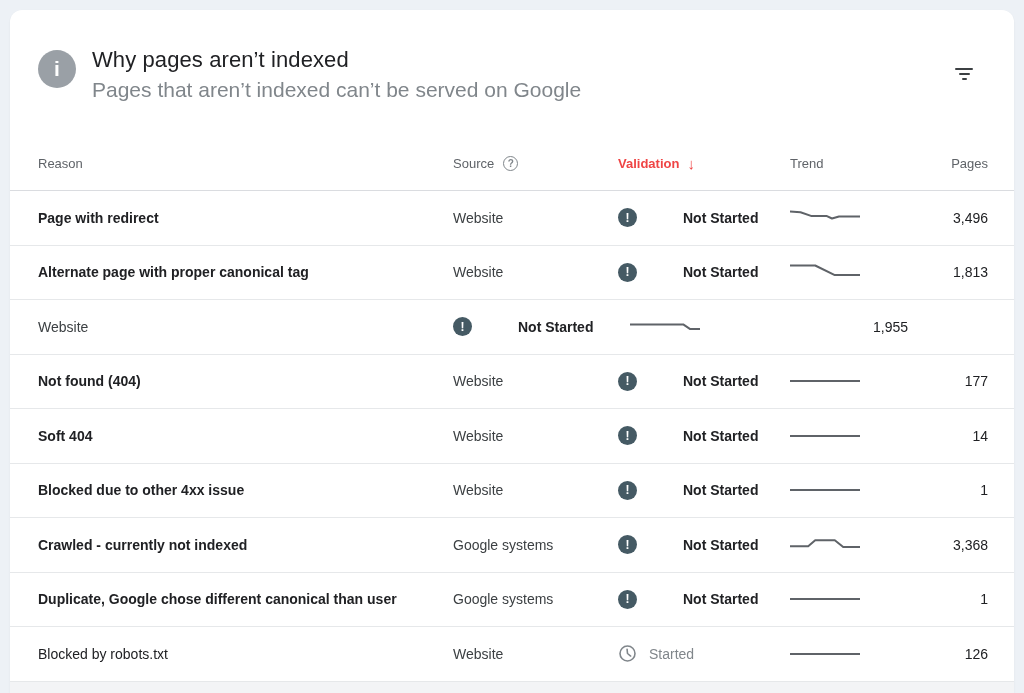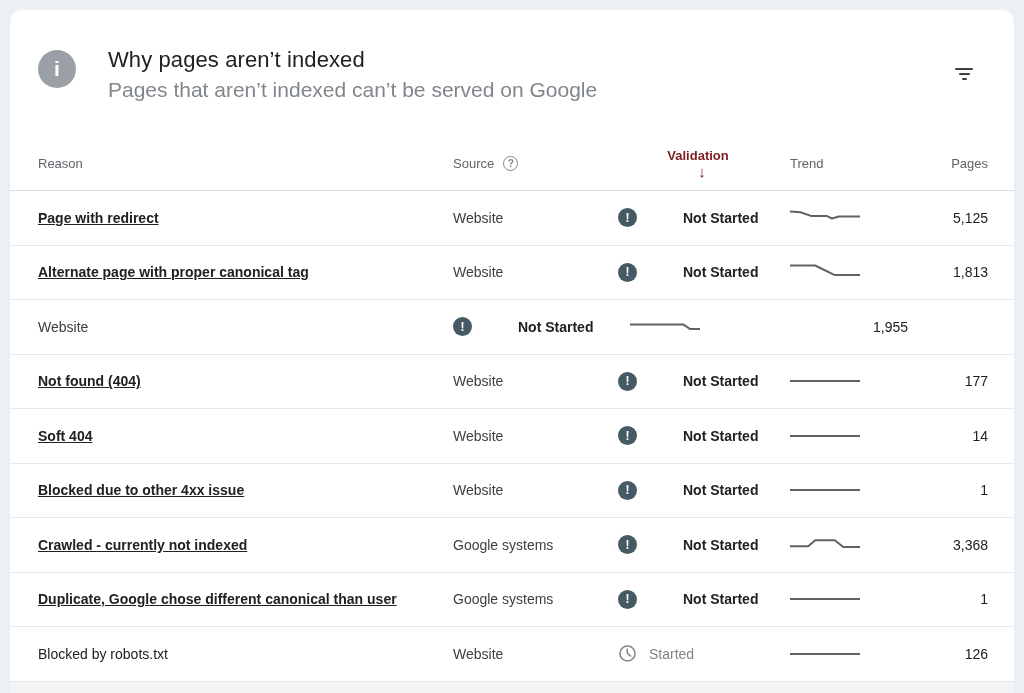--- a/index.html
+++ b/index.html
@@ -31,21 +31,21 @@
     background:#9aa0a6;
     color:#ffffff;
     font-size:21px;
     font-weight:bold;
     display:flex;
     align-items:center;
     justify-content:center;
     flex:0 0 auto;
     margin-top:4px;
   }
-  .titles { margin-left:32px; }
+  .titles { margin-left:16px; }
   .title {
     font-size:22px;
     line-height:28px;
     color:#202124;
     letter-spacing:0.1px;
   }
   .subtitle {
     margin-top:5px;
     font-size:21px;
     line-height:22px;
@@ -73,21 +73,21 @@
     padding:0 26px 0 28px;
   }
   .thead {
     margin-top:36px;
     height:54px;
     border-bottom:1px solid #dadce0;
     font-size:13px;
     color:#5f6368;
   }
   .th { display:flex; align-items:center; }
-  .th-validation { color:#7f1d1d; font-weight:bold;flex-direction:column; }
+  .th-validation { color:#ef4444; font-weight:bold; }
   .sort-arrow { margin-left:8px; font-size:15px; font-weight:bold; }
   .th-trend { padding-left:12px; }
   .th-pages { justify-content:flex-end; }
   .help-circle {
     margin-left:9px;
     width:15px; height:15px;
     border:1.4px solid #80868b;
     border-radius:50%;
     color:#80868b;
     font-size:10px;
@@ -95,21 +95,21 @@
     display:flex; align-items:center; justify-content:center;
   }
   
   .row {
     height:54.5px;
     border-bottom:1px solid #e6e8ea;
     font-size:14px;
     cursor:pointer;
   }
   .cell.reason { color:#202124; padding-right:16px; }
-  .row.unread .cell.reason { font-weight:bold;text-decoration:underline; }
+  .row.unread .cell.reason { font-weight:bold; }
   .cell.source { color:#3c4043; }
   .cell.validation { display:flex; align-items:center; }
   .vbadge { flex:0 0 auto; margin-right:12px; }
   .vbadge.excl {
     width:19px; height:19px;
     border-radius:50%;
     background:#455a64;
     color:#ffffff;
     font-size:12px;
     font-weight:bold;
@@ -164,21 +164,21 @@
     <div class="cell source">Website</div>
     <div class="cell validation">
       <span class="vbadge excl">!</span>
       <span class="vlabel">Not Started</span>
     </div>
     <div class="cell trend">
       <svg viewBox="0 0 100 100" preserveAspectRatio="none">
             <polyline points="0,25 15,28 30,42 52,42 60,52 70,44 100,44" fill="none" stroke="#5f6368" stroke-width="2" vector-effect="non-scaling-stroke" stroke-linejoin="round"></polyline>
           </svg>
     </div>
-    <div class="cell pages">5,125</div>
+    <div class="cell pages">3,496</div>
   </div>
 
   <div class="row grid-cols unread">
     <div class="cell reason">Alternate page with proper canonical tag</div>
     <div class="cell source">Website</div>
     <div class="cell validation">
       <span class="vbadge excl">!</span>
       <span class="vlabel">Not Started</span>
     </div>
     <div class="cell trend">

